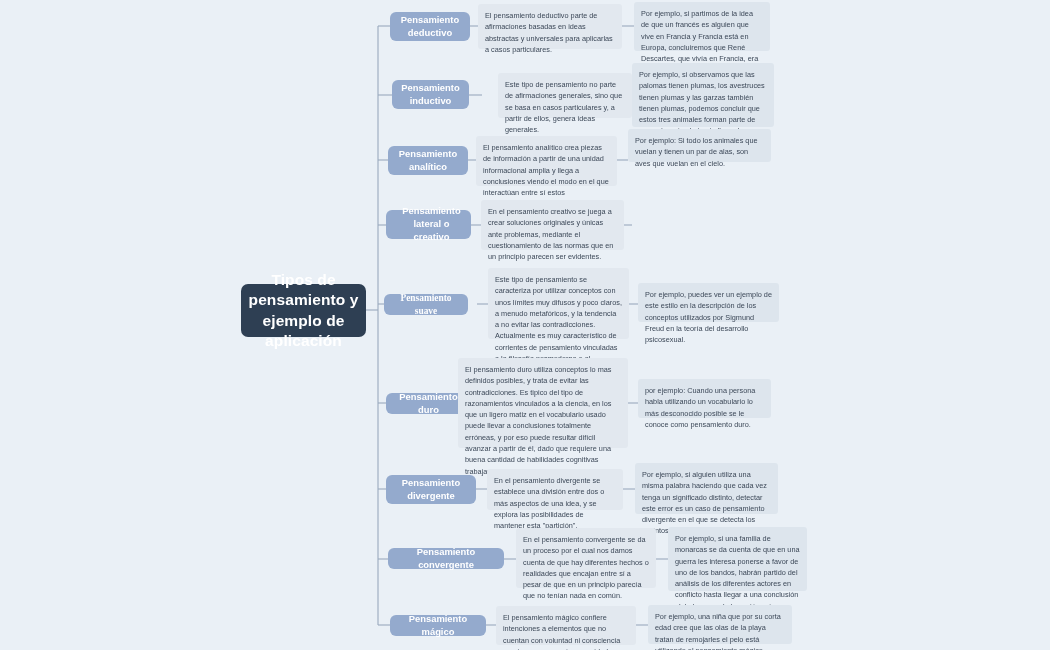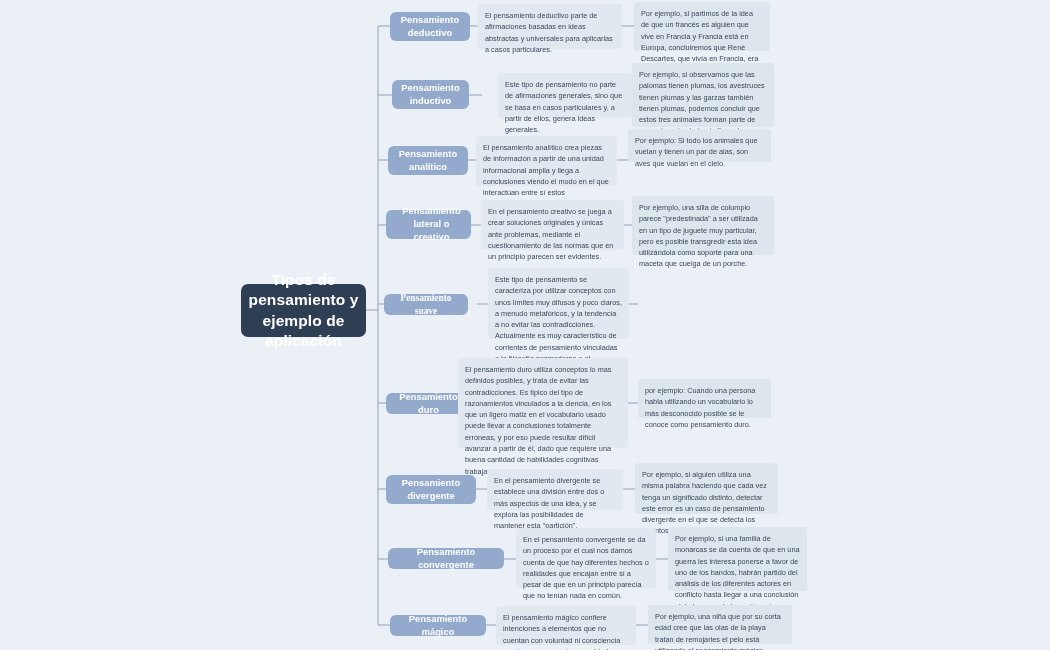--- a/index.html
+++ b/index.html
@@ -132,24 +132,24 @@
   <div class="topic-node" style="left:392px; top:80px; width:77px; height:29px;">Pensamiento inductivo</div>
   <div class="desc-node" style="left:482px; top:73px; width:134px; height:45px;margin-left:16px;">Este tipo de pensamiento no parte de afirmaciones generales, sino que se basa en casos particulares y, a partir de ellos, genera ideas generales.</div>
   <div class="example-node" style="left:632px; top:63px; width:142px; height:64px;">Por ejemplo, si observamos que las palomas tienen plumas, los avestruces tienen plumas y las garzas también tienen plumas, podemos concluir que estos tres animales forman parte de una categoría abstracta llamada "saurópsidos"</div>
 
   <div class="topic-node" style="left:388px; top:146px; width:80px; height:29px;">Pensamiento analítico</div>
   <div class="desc-node" style="left:476px; top:136px; width:141px; height:50px;">El pensamiento analítico crea piezas de información a partir de una unidad informacional amplia y llega a conclusiones viendo el modo en el que interactúan entre sí estos "fragmentos".</div>
   <div class="example-node" style="left:628px; top:129px; width:143px; height:33px;">Por ejemplo: Si todo los animales que vuelan y tienen un par de alas, son aves que vuelan en el cielo.</div>
 
   <div class="topic-node" style="left:386px; top:210px; width:85px; height:29px;padding-left:14px;">Pensamiento lateral o creativo</div>
   <div class="desc-node" style="left:481px; top:200px; width:143px; height:50px;">En el pensamiento creativo se juega a crear soluciones originales y únicas ante problemas, mediante el cuestionamiento de las normas que en un principio parecen ser evidentes.</div>
-  <div class="example-node" style="left:632px; top:196px; width:142px; height:59px;">Por ejemplo, una silla de columpio parece "predestinada" a ser utilizada en un tipo de juguete muy particular, pero es posible transgredir esta idea utilizándola como soporte para una maceta que cuelga de un porche.</div>
 
   <div class="topic-node" style="left:384px; top:294px; width:84px; height:21px;font-family:Liberation Serif, serif;">Pensamiento suave</div>
   <div class="desc-node" style="left:488px; top:268px; width:141px; height:71px;">Este tipo de pensamiento se caracteriza por utilizar conceptos con unos límites muy difusos y poco claros, a menudo metafóricos, y la tendencia a no evitar las contradicciones. Actualmente es muy característico de corrientes de pensamiento vinculadas a la filosofía posmoderna o al psicoanálisis.</div>
+  <div class="example-node" style="left:638px; top:283px; width:141px; height:39px;">Por ejemplo, puedes ver un ejemplo de este estilo en la descripción de los conceptos utilizados por Sigmund Freud en la teoría del desarrollo psicosexual.</div>
 
   <div class="topic-node" style="left:386px; top:393px; width:85px; height:21px;">Pensamiento duro</div>
   <div class="desc-node" style="left:458px; top:358px; width:170px; height:90px;">El pensamiento duro utiliza conceptos lo mas definidos posibles, y trata de evitar las contradicciones. Es tipico del tipo de razonamientos vinculados a la ciencia, en los que un ligero matiz en el vocabulario usado puede llevar a conclusiones totalmente erróneas, y por eso puede resultar difícil avanzar a partir de él, dado que requiere una buena cantidad de habilidades cognitivas trabajando a la vez para alcanzar un fin.</div>
   <div class="example-node" style="left:638px; top:379px; width:133px; height:39px;">por ejemplo: Cuando una persona habla utilizando un vocabulario lo más desconocido posible se le conoce como pensamiento duro.</div>
 
   <div class="topic-node" style="left:386px; top:475px; width:90px; height:29px;">Pensamiento divergente</div>
   <div class="desc-node" style="left:487px; top:469px; width:136px; height:41px;">En el pensamiento divergente se establece una división entre dos o más aspectos de una idea, y se explora las posibilidades de mantener esta "partición".</div>
   <div class="example-node" style="left:635px; top:463px; width:143px; height:51px;">Por ejemplo, si alguien utiliza una misma palabra haciendo que cada vez tenga un significado distinto, detectar este error es un caso de pensamiento divergente en el que se detecta los distintos significados.</div>
 
   <div class="topic-node" style="left:388px; top:548px; width:116px; height:21px;">Pensamiento convergente</div>

